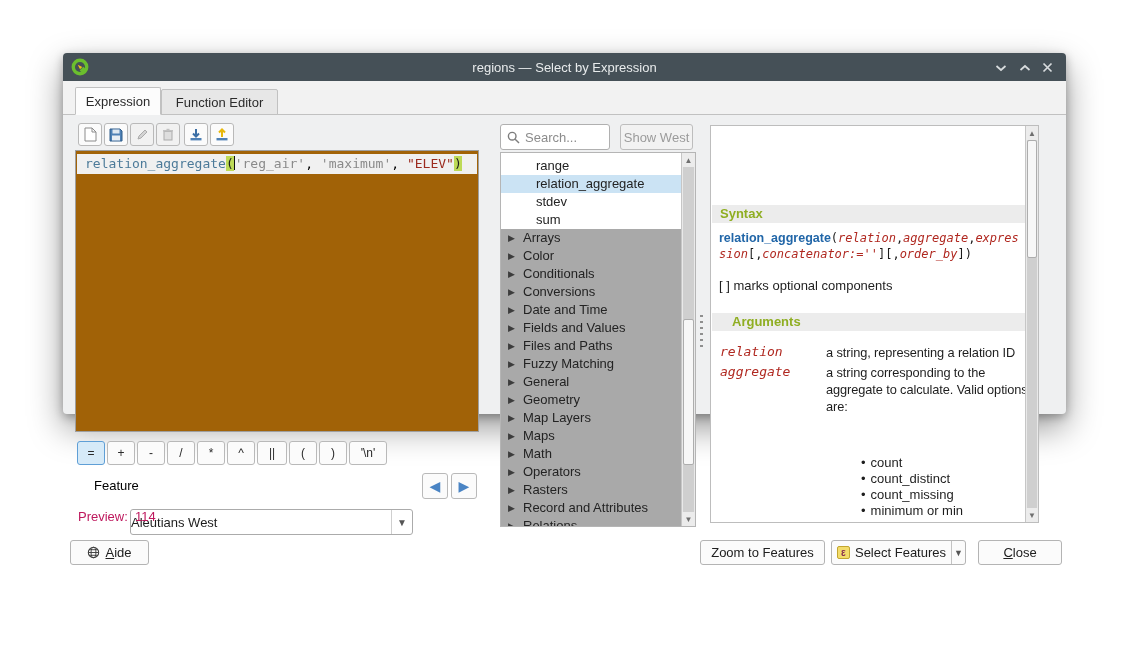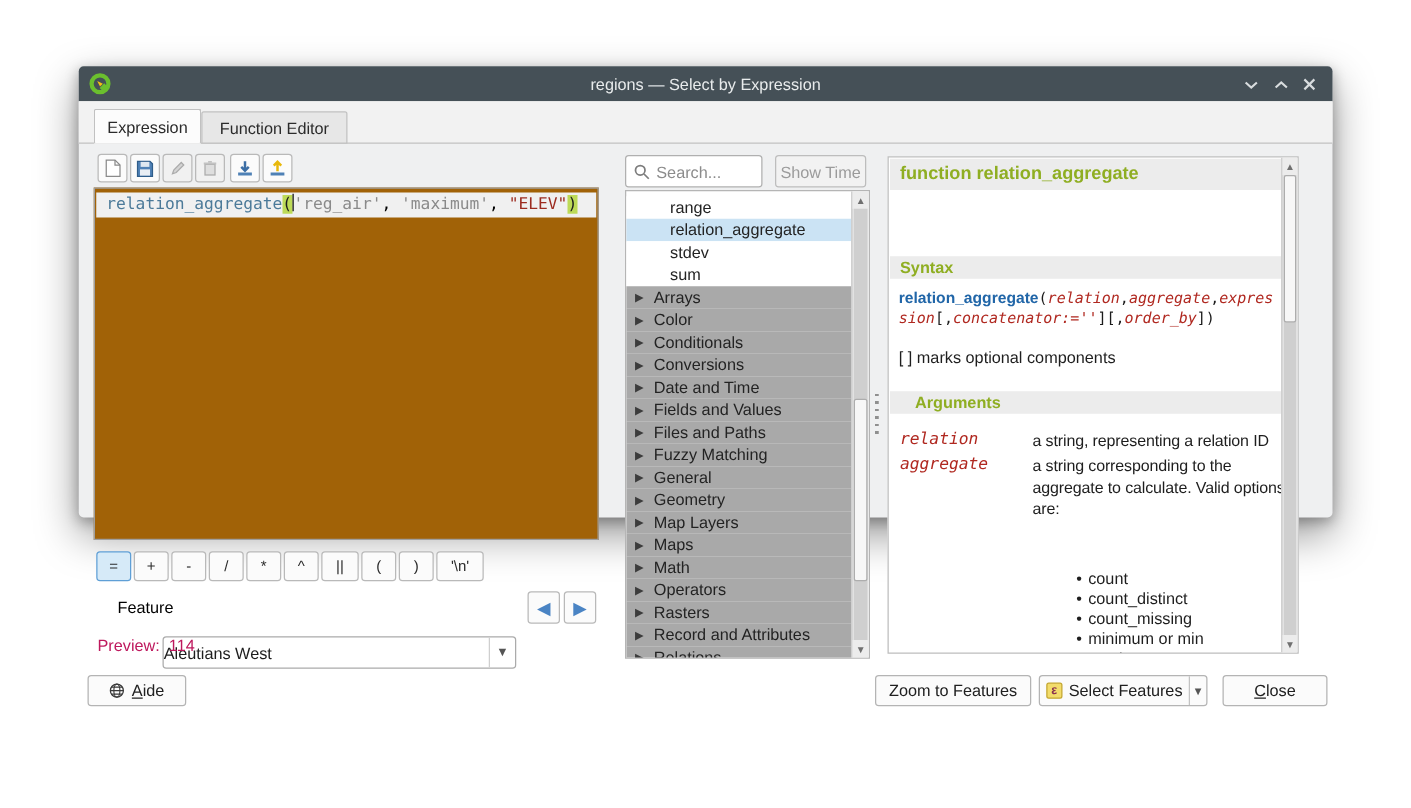--- a/index.html
+++ b/index.html
@@ -245,21 +245,21 @@
   </div>
 
   <div class="search-box">
     <svg class="search-glyph" width="13" height="13" viewBox="0 0 13 13">
       <circle cx="5.2" cy="5.2" r="3.8" fill="none" stroke="#7d7d7d" stroke-width="1.4"></circle>
       <path d="M8.2 8.2 L12 12" stroke="#7d7d7d" stroke-width="1.4"></path>
     </svg>
     <input type="text" placeholder="Search..." style="">
   </div>
   <div class="showhelp-btn">
-    <span>Show Time</span>
+    <span>Show West</span>
   </div>
 
   <div class="fn-list">
     <div class="fn-rows">
       <div class="fn-row leaf"><span>range</span></div>
       <div class="fn-row leaf selected"><span>relation_aggregate</span></div>
       <div class="fn-row leaf"><span>stdev</span></div>
       <div class="fn-row leaf"><span>sum</span></div>
       <div class="fn-row group"><span class="tri">▶</span><span>Arrays</span></div>
       <div class="fn-row group"><span class="tri">▶</span><span>Color</span></div>
@@ -285,21 +285,20 @@
         <div class="vs-thumb" style="top:152px; height:146px;"></div>
       </div>
       <div class="vs-arrow down">▼</div>
     </div>
   </div>
 
   <div class="splitter-dots"></div>
 
   <div class="help-panel">
     <div class="help-inner">
-      <div class="help-band hp-title">function relation_aggregate</div>
       <div class="help-band hp-syntax-band">Syntax</div>
       <div class="hp-syntax"><span class="syn-fn">relation_aggregate</span><span>(</span><span class="syn-arg">relation</span><span>,</span><span class="syn-arg">aggregate</span><span>,</span><span class="syn-arg">expression</span><span>[,</span><span class="syn-arg">concatenator:=''</span><span>][</span><span>,</span><span class="syn-arg">order_by</span><span>])</span></div>
       <div class="hp-note">[ ] marks optional components</div>
       <div class="help-band hp-args-band">Arguments</div>
 
       <div class="arg-name" style="top:218px;">relation</div>
       <div class="arg-desc" style="top:218px;">a string, representing a relation ID</div>
 
       <div class="arg-name" style="top:238px;">aggregate</div>
       <div class="arg-desc" style="top:238px;">a string corresponding to the aggregate to calculate. Valid options are:</div>

